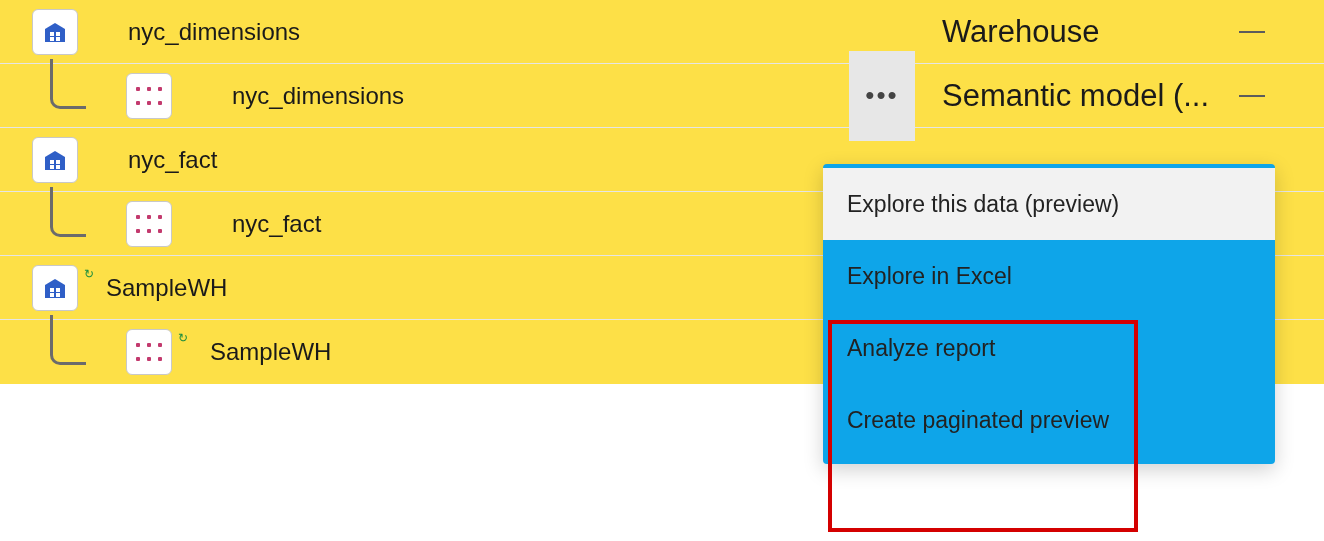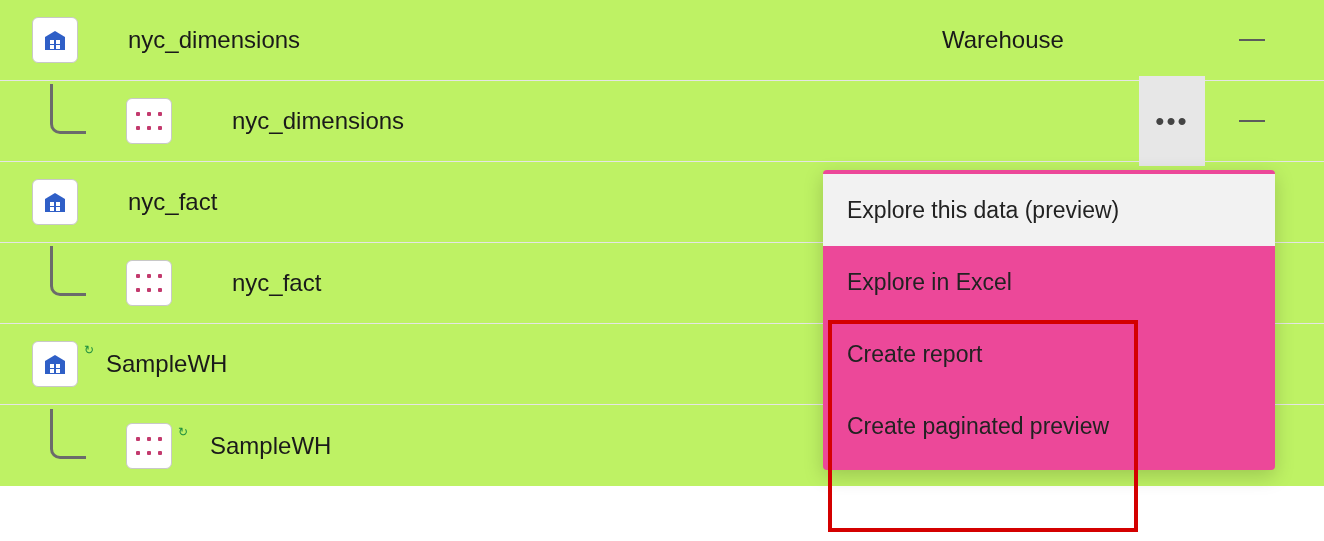--- a/index.html
+++ b/index.html
@@ -9,25 +9,25 @@
       color: #1a1a1a;
       background: #ffffff;
       width: 1324px;
       height: 541px;
       position: relative;
       overflow: hidden;
     }
     .row {
       display: flex;
       align-items: center;
-      height: 81px;
+      height: 64px;
       border-bottom: 1px solid #e5e5e5;
       padding-left: 32px;
       padding-right: 32px;
-      background: #bef264;
+      background: #fde047;
     }
     .row.last { border-bottom: none; }
     .icon-cell {
       width: 96px;
       display: flex;
       align-items: center;
       flex-shrink: 0;
     }
     .icon-cell.child {
       width: 200px;
@@ -100,21 +100,21 @@
       height: 90px;
       background: #e7e7e7;
       display: flex;
       align-items: center;
       justify-content: center;
       cursor: pointer;
     }
     .more-btn .ell { letter-spacing: 2px; color: #444; font-size: 26px; }
     .type-cell {
       width: 290px;
-      font-size: 24px;
+      font-size: 31px;
       color: #1a1a1a;
       padding-left: 20px;
       white-space: nowrap;
       overflow: hidden;
       text-overflow: ellipsis;
     }
     .sens-cell {
       width: 80px;
       display: flex;
       align-items: center;
@@ -122,23 +122,23 @@
     }
     .dash {
       width: 26px;
       height: 2px;
       background: #5c5c5c;
     }
     
     .menu {
       position: absolute;
       left: 823px;
-      top: 170px;
+      top: 164px;
       width: 452px;
-      background: #ec4899;
+      background: #0ea5e9;
       box-shadow: 0 6px 20px rgba(0,0,0,0.18);
       border-radius: 4px;
       z-index: 50;
       padding-top: 4px;
       padding-bottom: 8px;
     }
     .menu-item {
       height: 72px;
       display: flex;
       align-items: center;
@@ -195,20 +195,21 @@
           <span></span>
         </div>
     </div>
   </div>
   <div class="name-cell">nyc_dimensions</div>
   <div class="actions-cell">
     <div class="more-btn">
       <span class="ell">•••</span>
     </div>
   </div>
+  <div class="type-cell">Semantic model (...</div>
   <div class="sens-cell">
     <div class="dash"></div>
   </div>
 </div>
 
 <div class="row">
   <div class="icon-cell">
     <div class="warehouse-icon">
       <svg width="28" height="28" viewBox="0 0 28 28">
           <path d="M4 11 L14 5 L24 11 L24 24 L4 24 Z" fill="#2f5fc7"></path>
@@ -281,17 +282,17 @@
   </div>
   <div class="name-cell" style="margin-left:-22px;">SampleWH</div>
   <div class="actions-cell"></div>
   <div class="type-cell"></div>
   <div class="sens-cell"></div>
 </div>
 
 <div class="menu">
   <div class="menu-item hover">Explore this data (preview)</div>
   <div class="menu-item">Explore in Excel</div>
-  <div class="menu-item">Create report</div>
+  <div class="menu-item">Analyze report</div>
   <div class="menu-item">Create paginated preview</div>
 </div>
 
 <div class="highlight-box"></div>
 
 </body></html>

